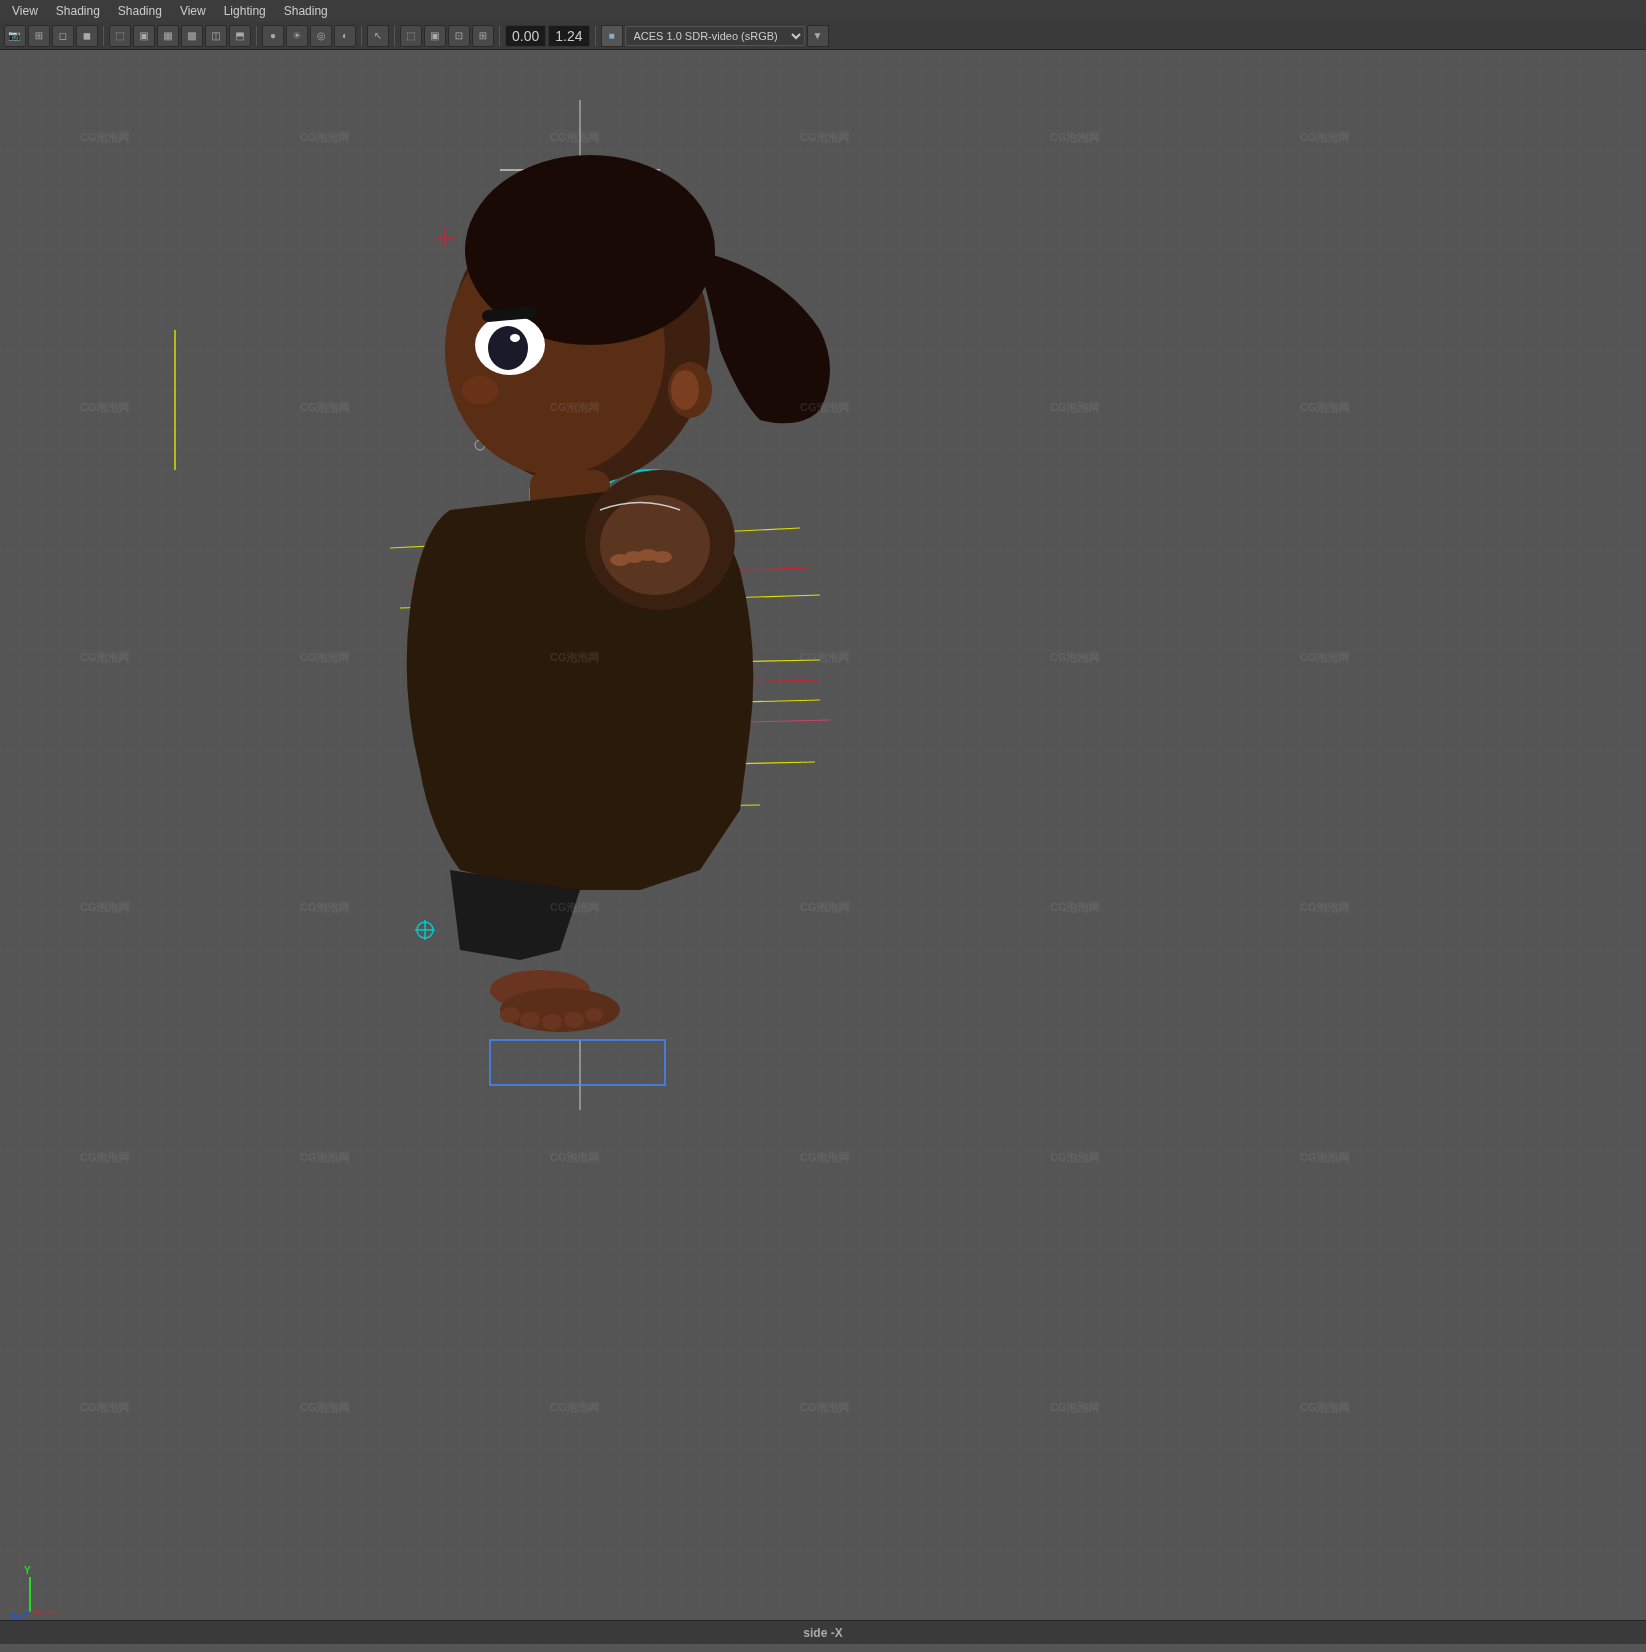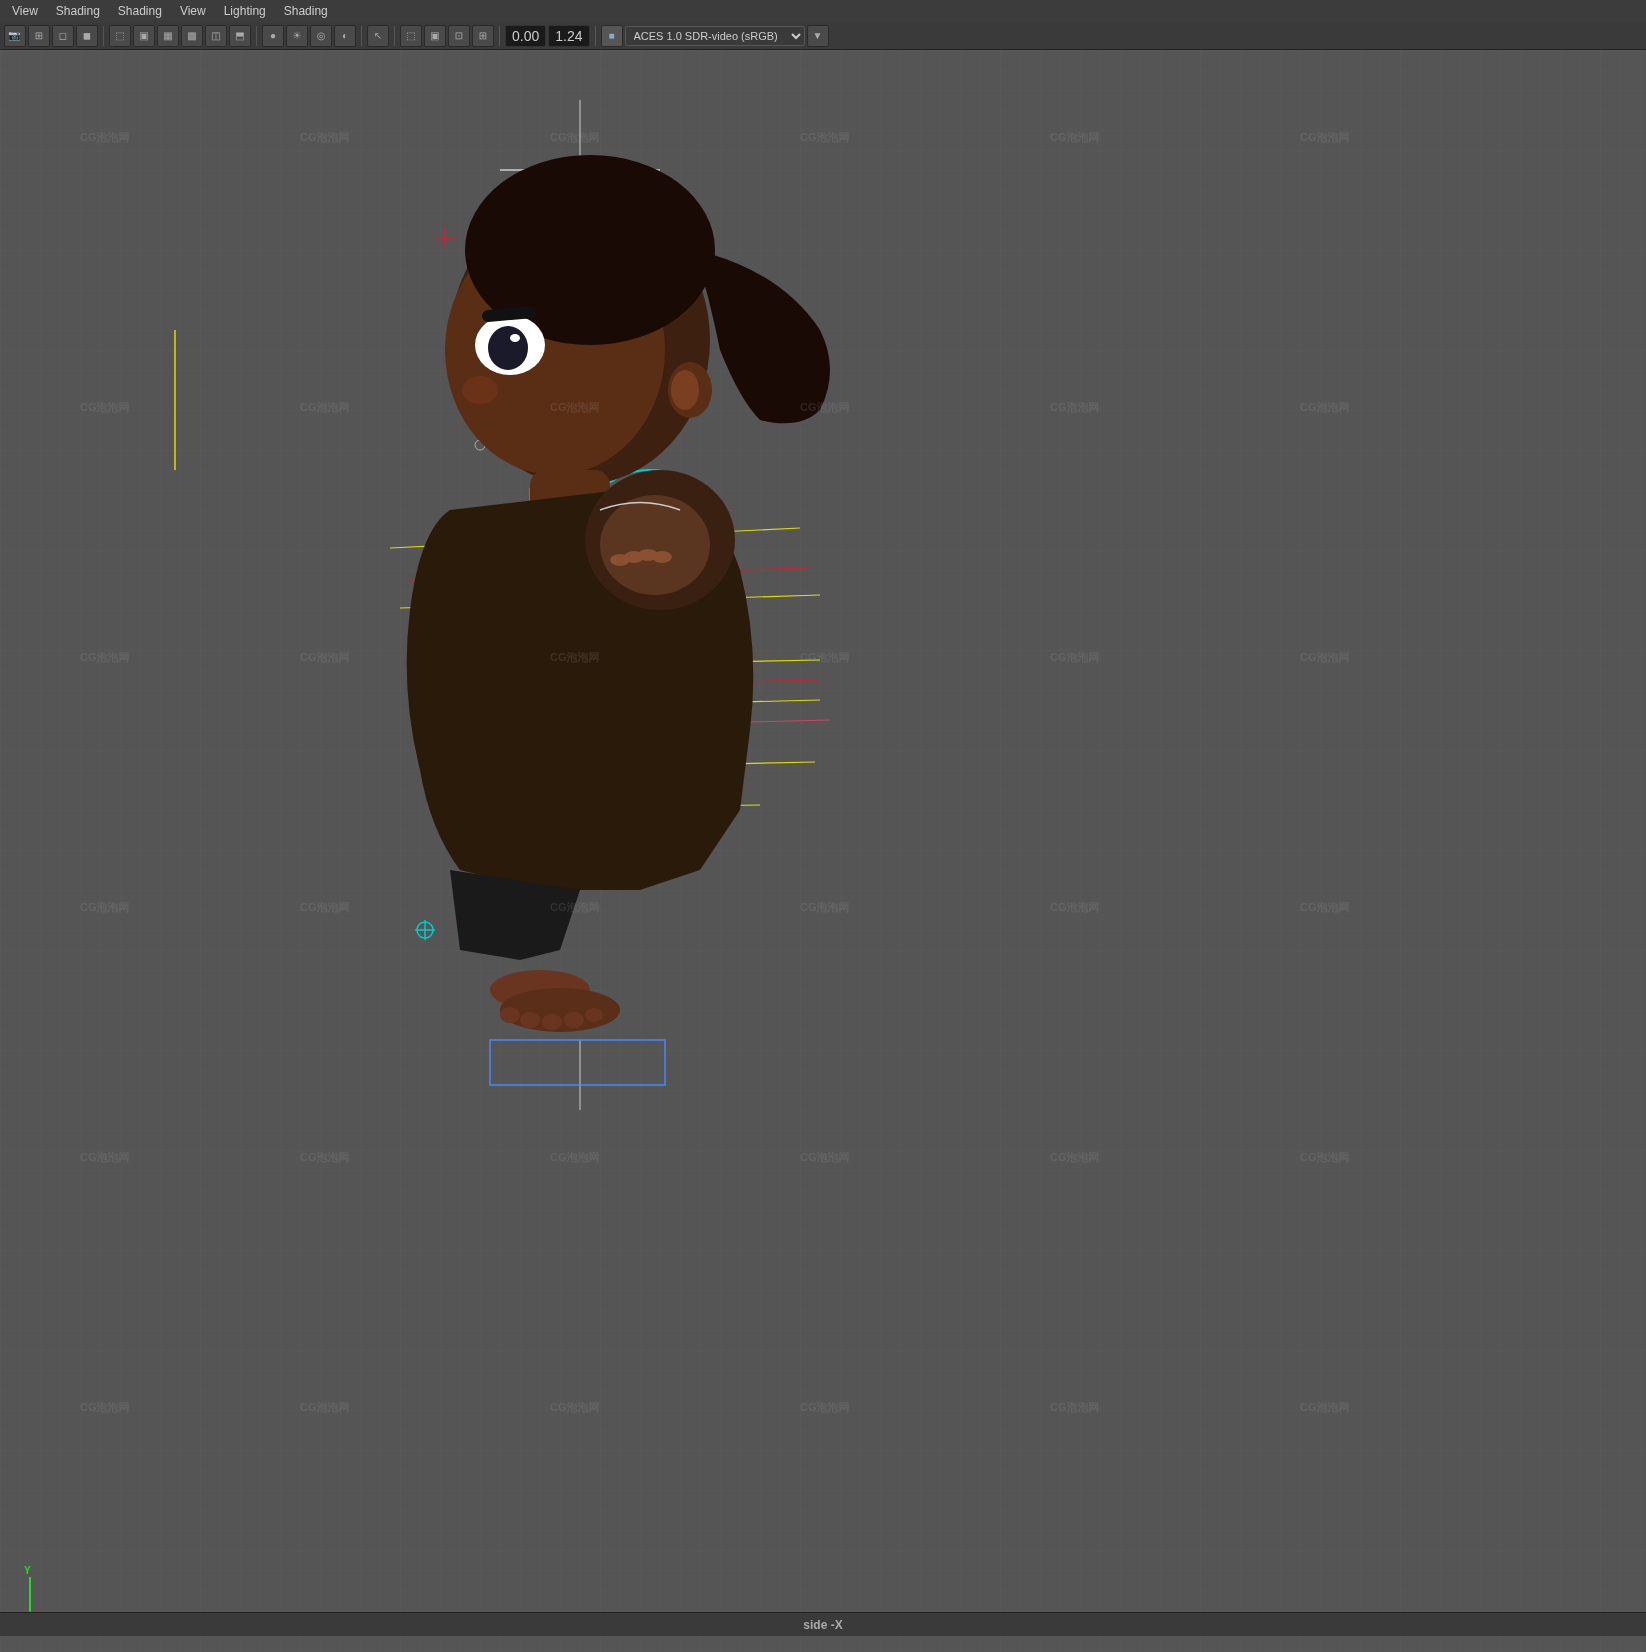--- a/index.html
+++ b/index.html
@@ -112,21 +112,21 @@
       color: rgba(180,180,180,0.15);
       font-size: 11px;
       pointer-events: none;
       white-space: nowrap;
       user-select: none;
     }
 
     
     #status-bar {
       position: absolute;
-      bottom: 16px;
+      bottom: 8px;
       left: 0;
       width: 100%;
       height: 24px;
       background: #3a3a3a;
       display: flex;
       align-items: center;
       justify-content: center;
       border-top: 1px solid #222;
       z-index: 10;
     }

